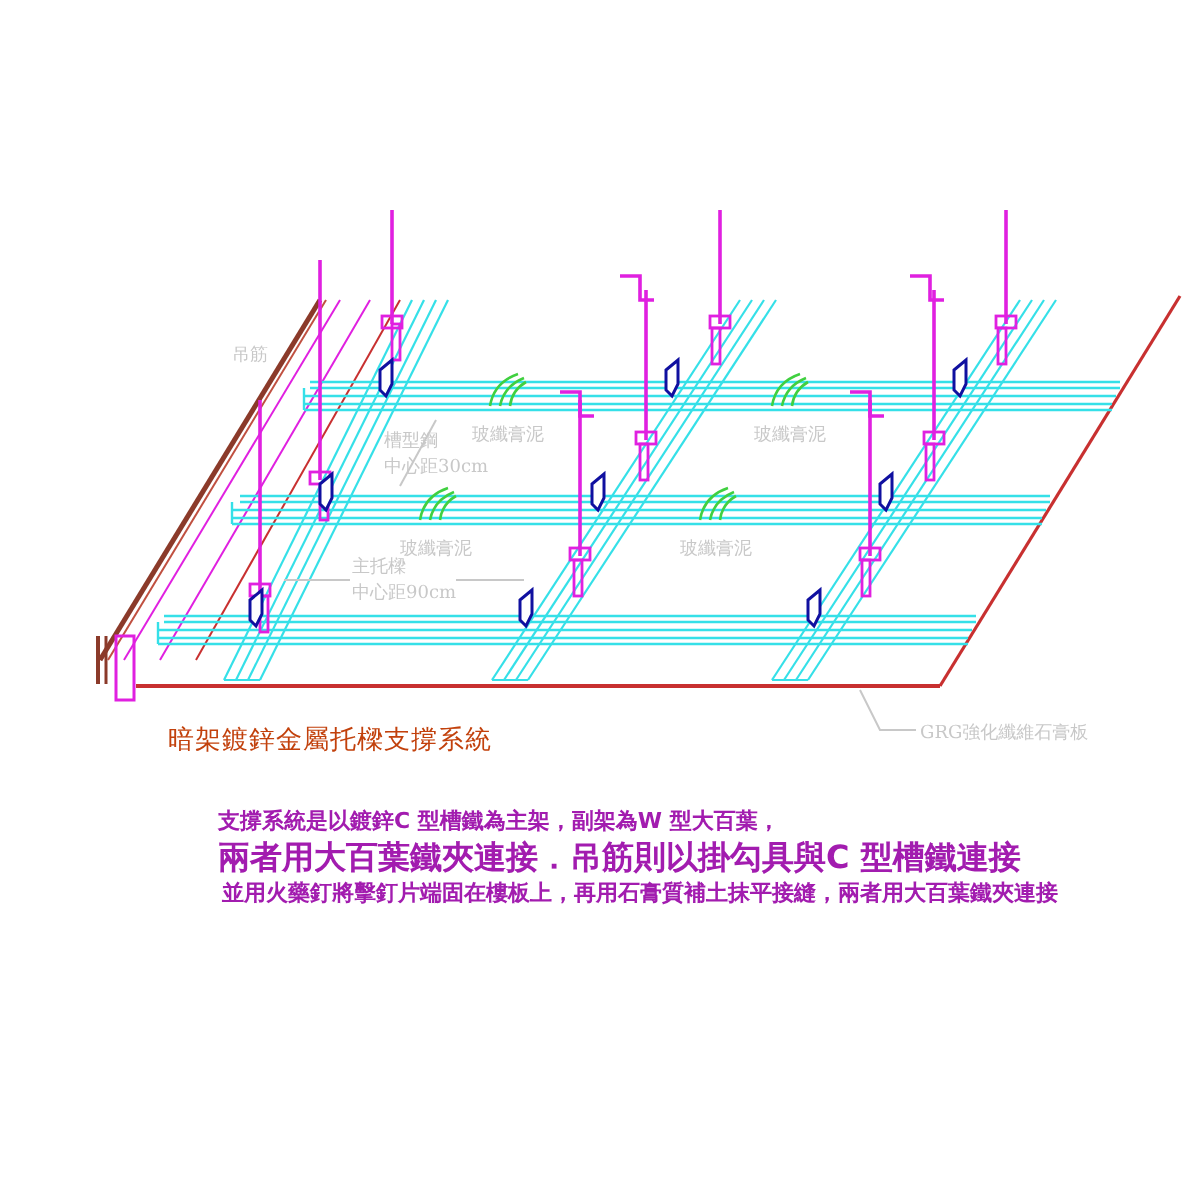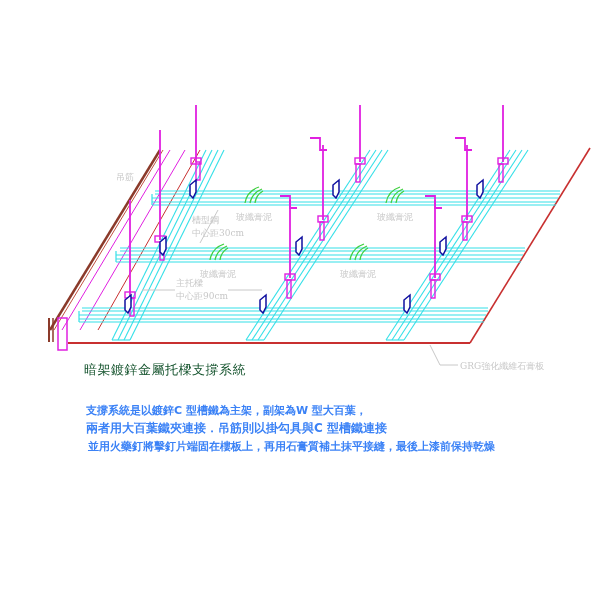--- a/index.html
+++ b/index.html
@@ -1,24 +1,24 @@
 <!DOCTYPE html>
 <html><head>
 <meta charset="utf-8">
 <style>
   html, body { margin:0; padding:0; background:#ffffff; }
   body { width:600px; height:600px; position:relative; overflow:hidden; font-family:"DejaVu Sans", sans-serif; }
   #diagram { position:absolute; left:0; top:0; width:600px; height:600px; }
   .lbl { font-family:"DejaVu Serif", serif; font-size:9px; fill:#c8c8c8; }
-  .title { position:absolute; left:84px; top:361px; font-size:13px; color:#14532d; letter-spacing:0.5px; }
-  .desc { position:absolute; left:86px; top:402px; color:#3b82f6; }
+  .title { position:absolute; left:84px; top:361px; font-size:13px; color:#c2410c; letter-spacing:0.5px; }
+  .desc { position:absolute; left:109px; top:402px; color:#a21caf; }
   .desc div { white-space:nowrap; }
   .d1 { font-size:11px; font-weight:bold; line-height:17px; }
   .d2 { font-size:13.5px; line-height:18px; letter-spacing:0.2px; }
-  .d3 { font-size:12px; font-weight:bold; line-height:19px; }
+  .d3 { font-size:16px; font-weight:bold; line-height:19px; }
   .d4 { font-size:11px; font-weight:bold; line-height:17px; padding-left:2px; }
 </style>
 </head>
 <body>
 
 <svg id="diagram" viewBox="0 0 600 600" xmlns="http://www.w3.org/2000/svg">
 
   <g>
     <line x1="160" y1="150" x2="50" y2="330" stroke="#8b3a2a" stroke-width="2.5"></line>
     <line x1="163" y1="150" x2="54" y2="330" stroke="#c05040" stroke-width="1"></line>
@@ -156,14 +156,14 @@
   <text class="lbl" x="200" y="277">玻纖膏泥</text>
   <text class="lbl" x="340" y="277">玻纖膏泥</text>
   <text class="lbl" x="460" y="369">GRG強化纖維石膏板</text>
 </svg>
 
 <div class="title">暗架鍍鋅金屬托樑支撐系統</div>
 
 <div class="desc">
   <div class="d1">支撐系統是以鍍鋅C 型槽鐵為主架，副架為W 型大百葉，</div>
   <div class="d3">兩者用大百葉鐵夾連接．吊筋則以掛勾具與C 型槽鐵連接</div>
-  <div class="d4">並用火藥釘將擊釘片端固在樓板上，再用石膏質補土抹平接縫，最後上漆前保持乾燥</div>
+  <div class="d4">並用火藥釘將擊釘片端固在樓板上，再用石膏質補土抹平接縫，兩者用大百葉鐵夾連接</div>
 </div>
 
 </body></html>

